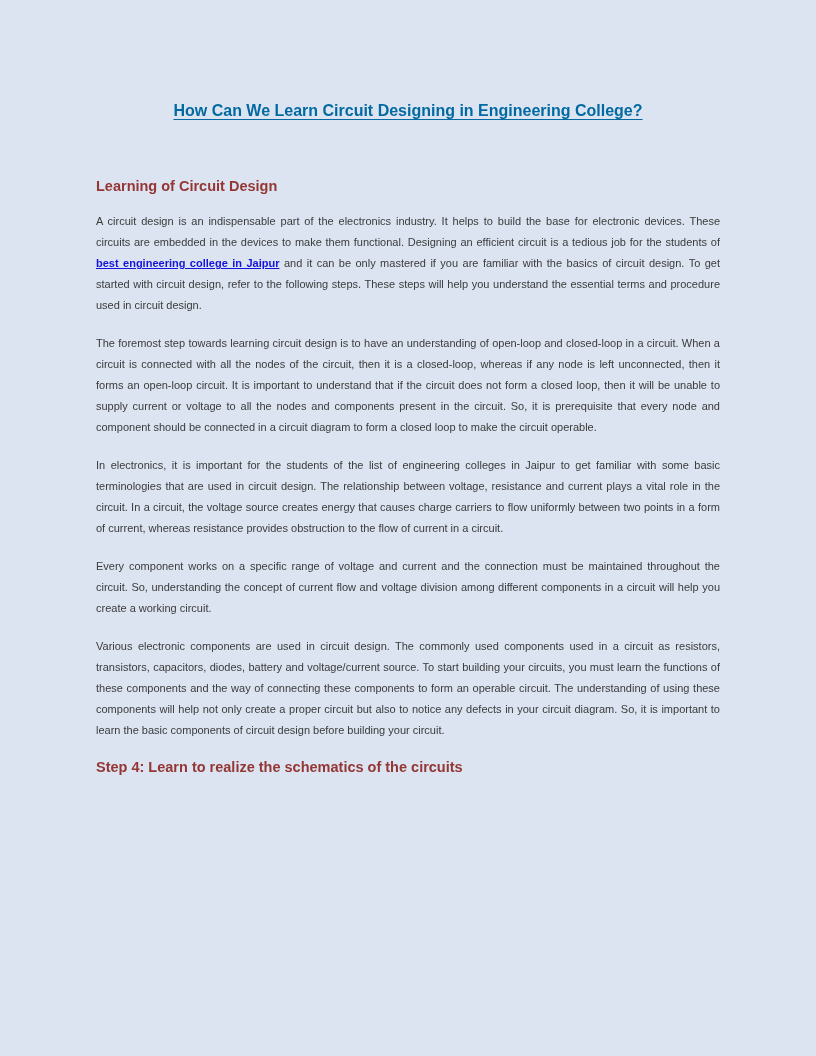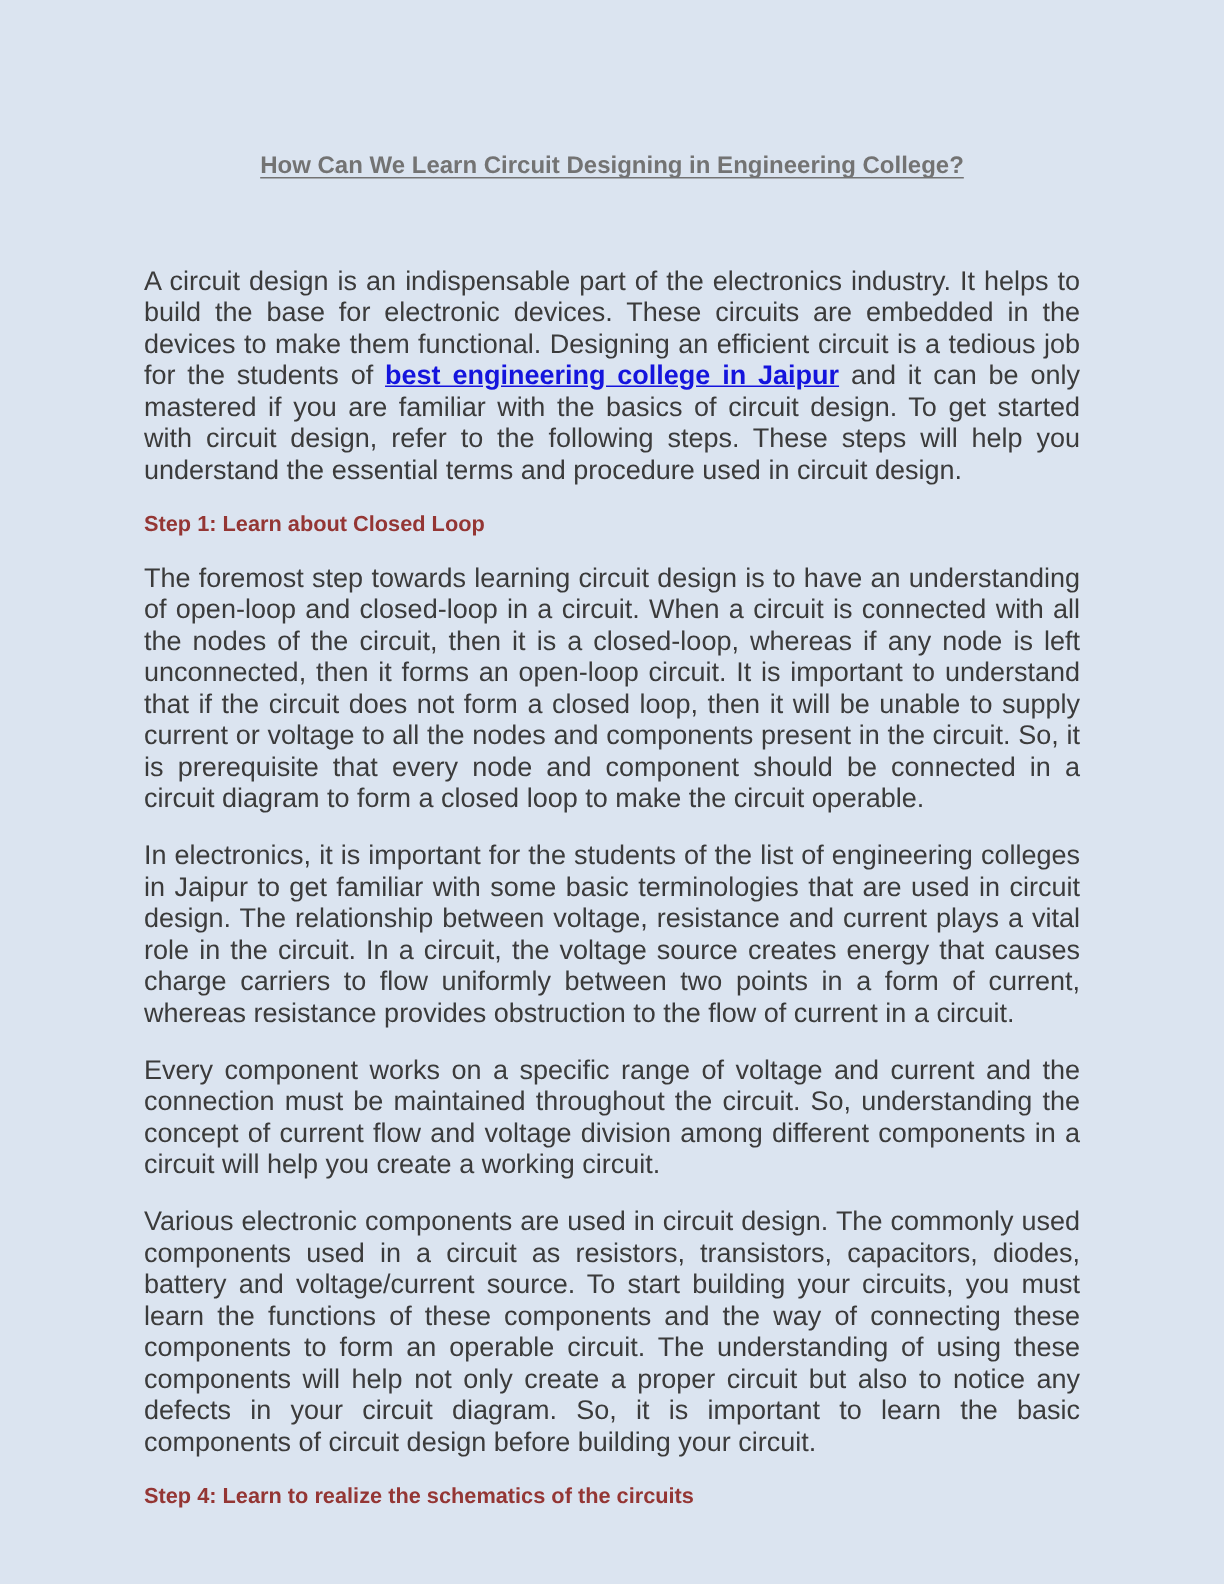--- a/index.html
+++ b/index.html
@@ -18,34 +18,34 @@
     width: 816px;
     height: 1056px;
     padding: 100px 96px 0 96px;
   }
   .doc-title {
     margin: 0 0 56px 0;
     text-align: center;
     font-size: 16px;
     line-height: 21px;
     font-weight: bold;
-    color: #737373;
+    color: #0369a1;
     text-decoration: underline;
     text-underline-offset: 3px;
   }
   .section-heading {
     margin: 0 0 16px 0;
     font-size: 14.5px;
     line-height: 18px;
     font-weight: bold;
     color: #943634;
   }
   .body-para {
     margin: 0 0 17px 0;
-    font-size: 18px;
+    font-size: 11px;
     line-height: 21px;
     text-align: justify;
     color: #3b3b3b;
   }
   .inline-link {
     color: #1414dd;
     font-weight: bold;
     text-decoration: underline;
     cursor: pointer;
   }
@@ -54,25 +54,25 @@
   }
 </style>
 </head>
 <body>
 
 <div class="page">
 
   <h1 class="doc-title">How Can We Learn Circuit Designing in Engineering College?</h1>
 
   <div class="intro-section">
+    <h2 class="section-heading">Learning of Circuit Design</h2>
     <p class="body-para"><span>A circuit design is an indispensable part of the electronics industry. It helps to build the base for electronic devices. These circuits are embedded in the devices to make them functional. Designing an efficient circuit is a tedious job for the students of</span> <a class="inline-link">best engineering college in Jaipur</a> <span>and it can be only mastered if you are familiar with the basics of circuit design. To get started with circuit design, refer to the following steps. These steps will help you understand the essential terms and procedure used in circuit design.</span></p>
   </div>
 
   <div class="step-section">
-    <h2 class="section-heading">Step 1: Learn about Closed Loop</h2>
     <p class="body-para">The foremost step towards learning circuit design is to have an understanding of open-loop and closed-loop in a circuit. When a circuit is connected with all the nodes of the circuit, then it is a closed-loop, whereas if any node is left unconnected, then it forms an open-loop circuit. It is important to understand that if the circuit does not form a closed loop, then it will be unable to supply current or voltage to all the nodes and components present in the circuit. So, it is prerequisite that every node and component should be connected in a circuit diagram to form a closed loop to make the circuit operable.</p>
   </div>
 
   <div class="step-section">
     <p class="body-para">In electronics, it is important for the students of the list of engineering colleges in Jaipur to get familiar with some basic terminologies that are used in circuit design. The relationship between voltage, resistance and current plays a vital role in the circuit. In a circuit, the voltage source creates energy that causes charge carriers to flow uniformly between two points in a form of current, whereas resistance provides obstruction to the flow of current in a circuit.</p>
     <p class="body-para">Every component works on a specific range of voltage and current and the connection must be maintained throughout the circuit. So, understanding the concept of current flow and voltage division among different components in a circuit will help you create a working circuit.</p>
   </div>
 
   <div class="step-section">
     <p class="body-para">Various electronic components are used in circuit design. The commonly used components used in a circuit as resistors, transistors, capacitors, diodes, battery and voltage/current source. To start building your circuits, you must learn the functions of these components and the way of connecting these components to form an operable circuit. The understanding of using these components will help not only create a proper circuit but also to notice any defects in your circuit diagram. So, it is important to learn the basic components of circuit design before building your circuit.</p>

